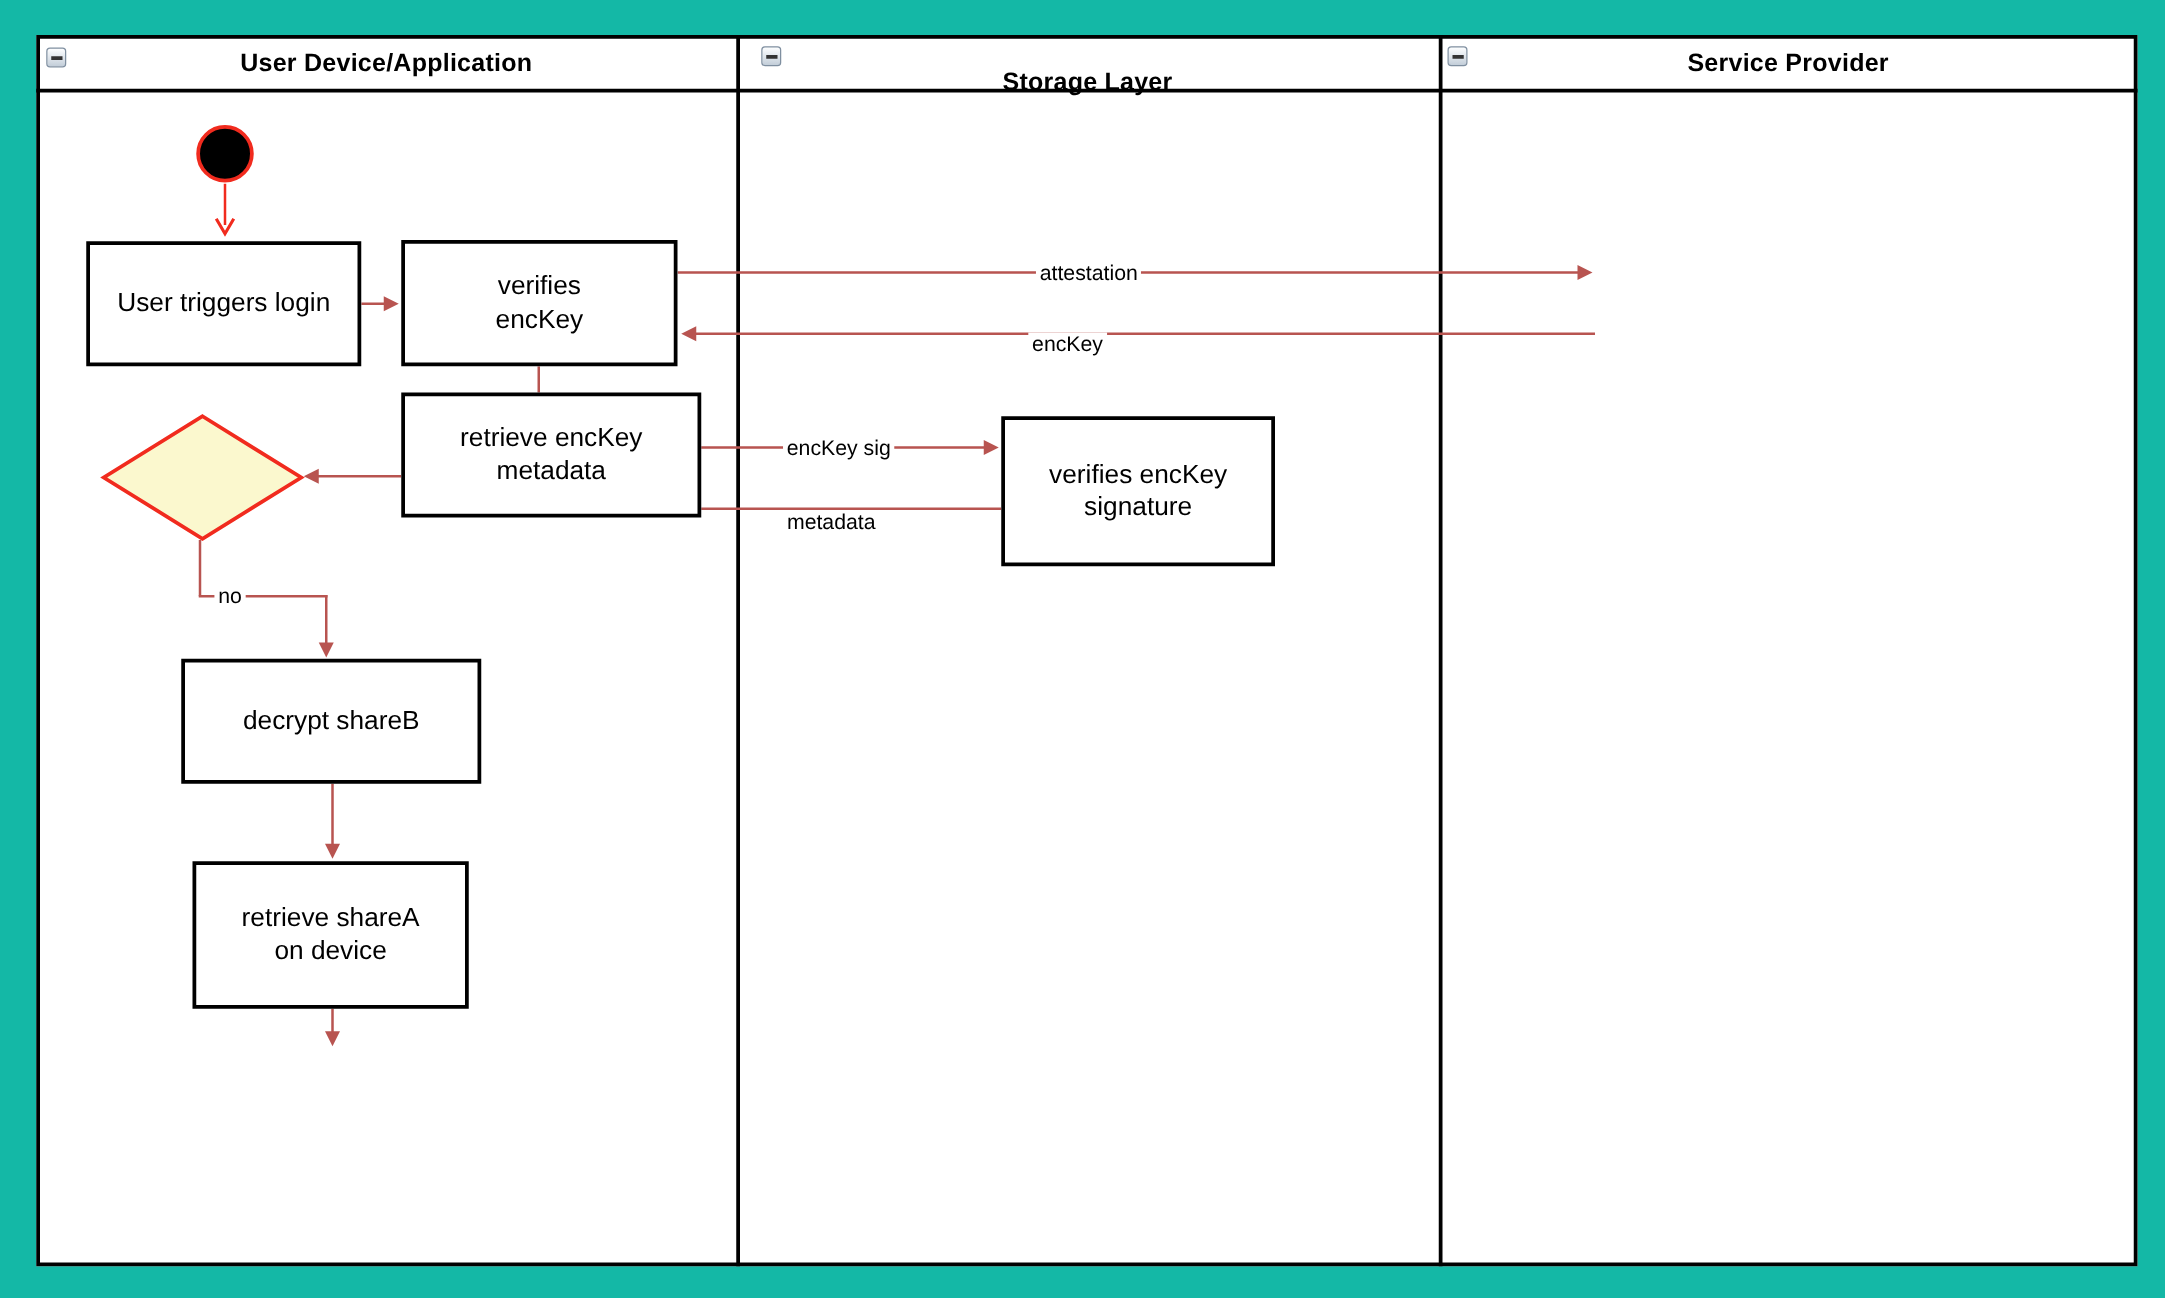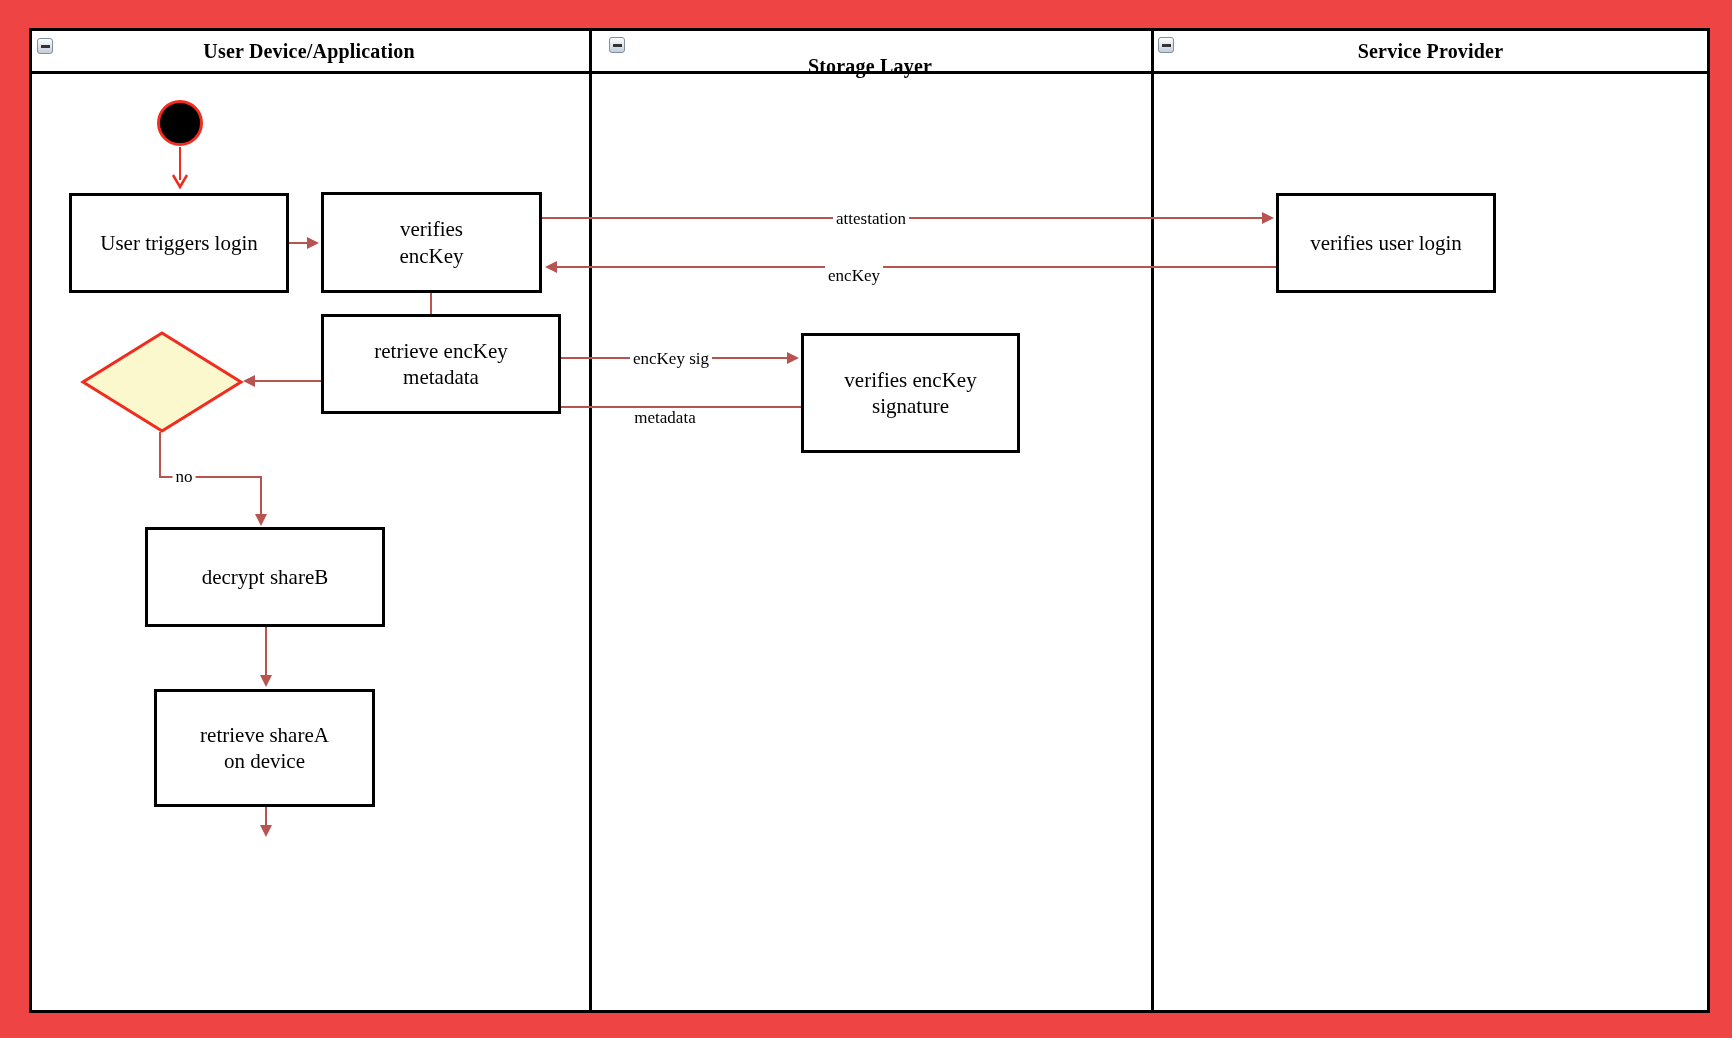--- a/index.html
+++ b/index.html
@@ -1,17 +1,17 @@
 <!DOCTYPE html>
 <html><head>
 <meta charset="utf-8">
 <style>
   html,body{margin:0;padding:0;background:#fff}
-  .canvas{position:relative;width:1732px;height:1038px;background:#ef4444;
-          font-family:Liberation Serif, serif;color:#000;overflow:hidden}
+  .canvas{position:relative;width:1732px;height:1038px;background:#14b8a6;
+          font-family:Liberation Sans, sans-serif;color:#000;overflow:hidden}
   .abs{position:absolute}
   .frame{position:absolute;left:29px;top:28px;width:1681px;height:985px;
          border:3px solid #000;box-sizing:border-box;background:#fff}
   .bline{position:absolute;background:#000}
   .lane-title{position:absolute;display:flex;align-items:center;justify-content:center;
               font-weight:bold;font-size:20px;letter-spacing:.2px}
   .collapse{position:absolute;width:16px;height:16px;box-sizing:border-box;
             border:1px solid #7f8fa0;border-radius:3px;
             background:linear-gradient(#fdfeff,#c3ced9);
             display:flex;align-items:center;justify-content:center;cursor:pointer}
@@ -106,23 +106,20 @@
 
   <div class="box" style="left:69px;top:193px;width:220px;height:100px">
     <span>User triggers login</span>
   </div>
 
   <div class="box" style="left:321px;top:192px;width:221px;height:101px">
     <span>verifies
 encKey</span>
   </div>
 
-  <div class="box" style="left:1276px;top:193px;width:220px;height:100px">
-    <span>verifies user login</span>
-  </div>
 
   <svg class="abs" style="left:80px;top:330px" width="164" height="104">
     <polygon points="82,3 161,52 82,101 3,52" fill="#FBF8CE" stroke="#F12B1E" stroke-width="3"></polygon>
   </svg>
 
   <div class="box" style="left:321px;top:314px;width:240px;height:100px">
     <span>retrieve encKey
 metadata</span>
   </div>
 

